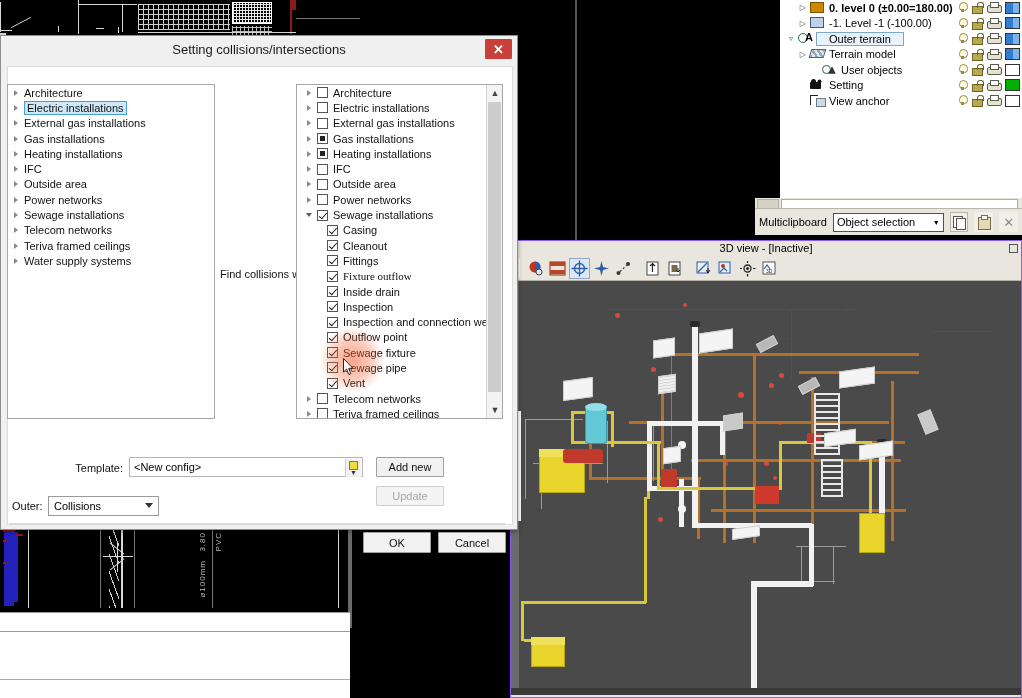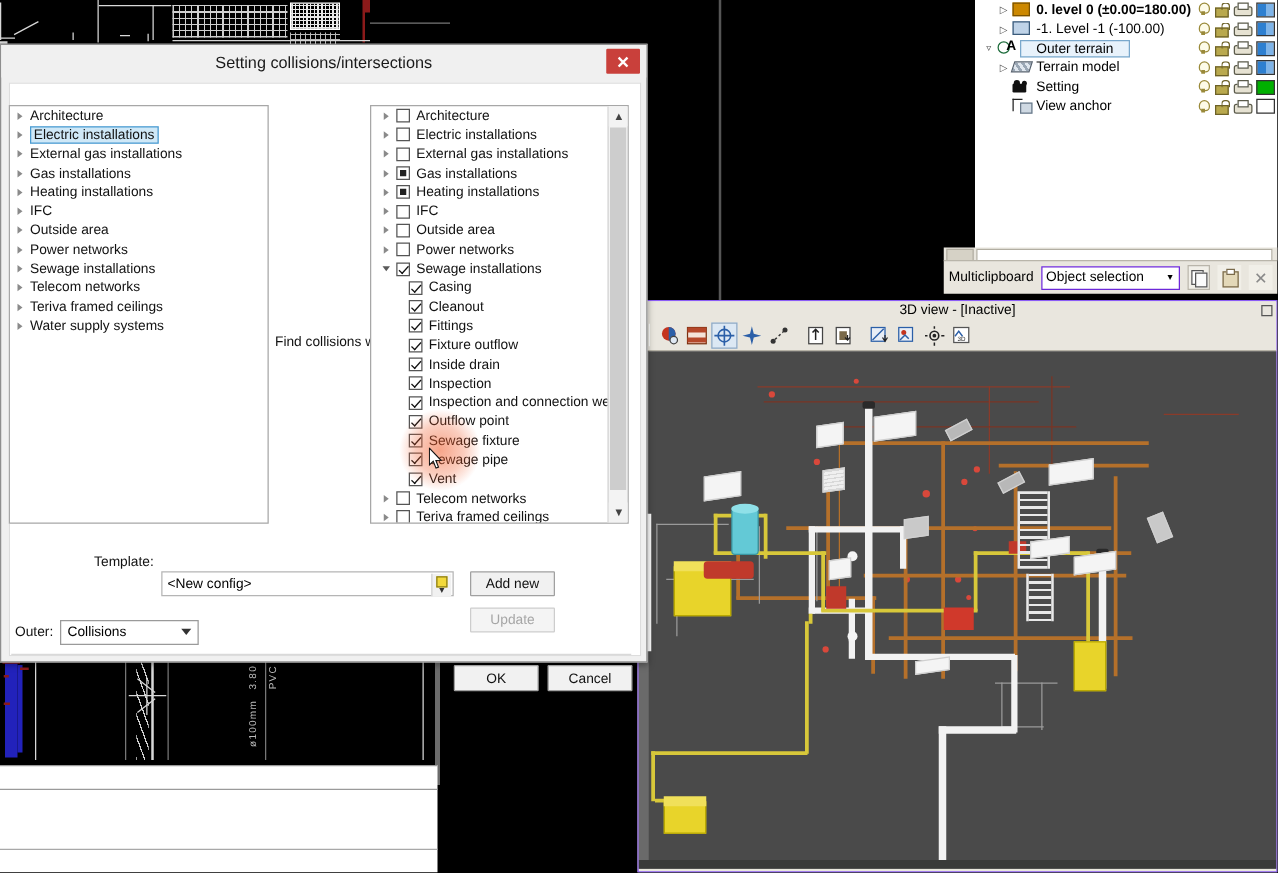--- a/index.html
+++ b/index.html
@@ -547,20 +547,33 @@
         </span>
       <span class="t-label">Terrain model</span>
       <span class="tree-right-icons">
         <span class="ic-bulb"></span>
         <span class="ic-lock"></span>
         <span class="ic-print"></span>
         <span class="ic-swatch part"></span>
       </span>
     </div>
     <div class="tree-row">
+      <span class="tw lvl3"></span>
+      <span class="t-ico">
+          <span class="g-user"></span>
+        </span>
+      <span class="t-label">User objects</span>
+      <span class="tree-right-icons">
+        <span class="ic-bulb"></span>
+        <span class="ic-lock"></span>
+        <span class="ic-print"></span>
+        <span class="ic-swatch"></span>
+      </span>
+    </div>
+    <div class="tree-row">
       <span class="tw lvl2"></span>
       <span class="t-ico">
           <span class="g-cam"></span>
         </span>
       <span class="t-label">Setting</span>
       <span class="tree-right-icons">
         <span class="ic-bulb"></span>
         <span class="ic-lock"></span>
         <span class="ic-print"></span>
         <span class="ic-swatch green"></span>
@@ -956,21 +969,21 @@
             <span class="lbl">Casing</span>
           </div>
           <div class="row" style="padding-left: 30px;">
             <span class="cb checked"></span>
             <span class="lbl">Cleanout</span>
           </div>
           <div class="row" style="padding-left: 30px;">
             <span class="cb checked"></span>
             <span class="lbl">Fittings</span>
           </div>
-          <div class="row" style="padding-left: 30px;">
+          <div class="row" style="padding-left: 30px; font-family: Liberation Serif, serif;">
             <span class="cb checked"></span>
             <span class="lbl">Fixture outflow</span>
           </div>
           <div class="row" style="padding-left: 30px;">
             <span class="cb checked"></span>
             <span class="lbl">Inside drain</span>
           </div>
           <div class="row" style="padding-left: 30px;">
             <span class="cb checked"></span>
             <span class="lbl">Inspection</span>
@@ -1017,21 +1030,21 @@
       </div>
     </div>
 
     <div class="glow"></div>
     <div class="cursor">
       <svg width="12" height="18" viewBox="0 0 12 18">
           <path d="M0.5 0.5 L0.5 14 L3.6 11 L5.8 16.5 L7.8 15.7 L5.7 10.4 L9.8 10.2 Z" fill="#fff" stroke="#111" stroke-width="0.9"></path>
         </svg>
     </div>
 
-    <div class="lbl-right" style="left:10px;top:408px;width:112px;">Template:</div>
+    <div class="lbl-right" style="left:10px;top:426px;width:112px;">Template:</div>
     <div class="tmpl-input">
       <span>&lt;New config&gt;</span>
       <span class="tmpl-drop">
         <span class="sq"></span>
         <span class="cv">▼</span>
       </span>
     </div>
     <div class="btn btn-addnew">
       <span>Add new</span>
     </div>

